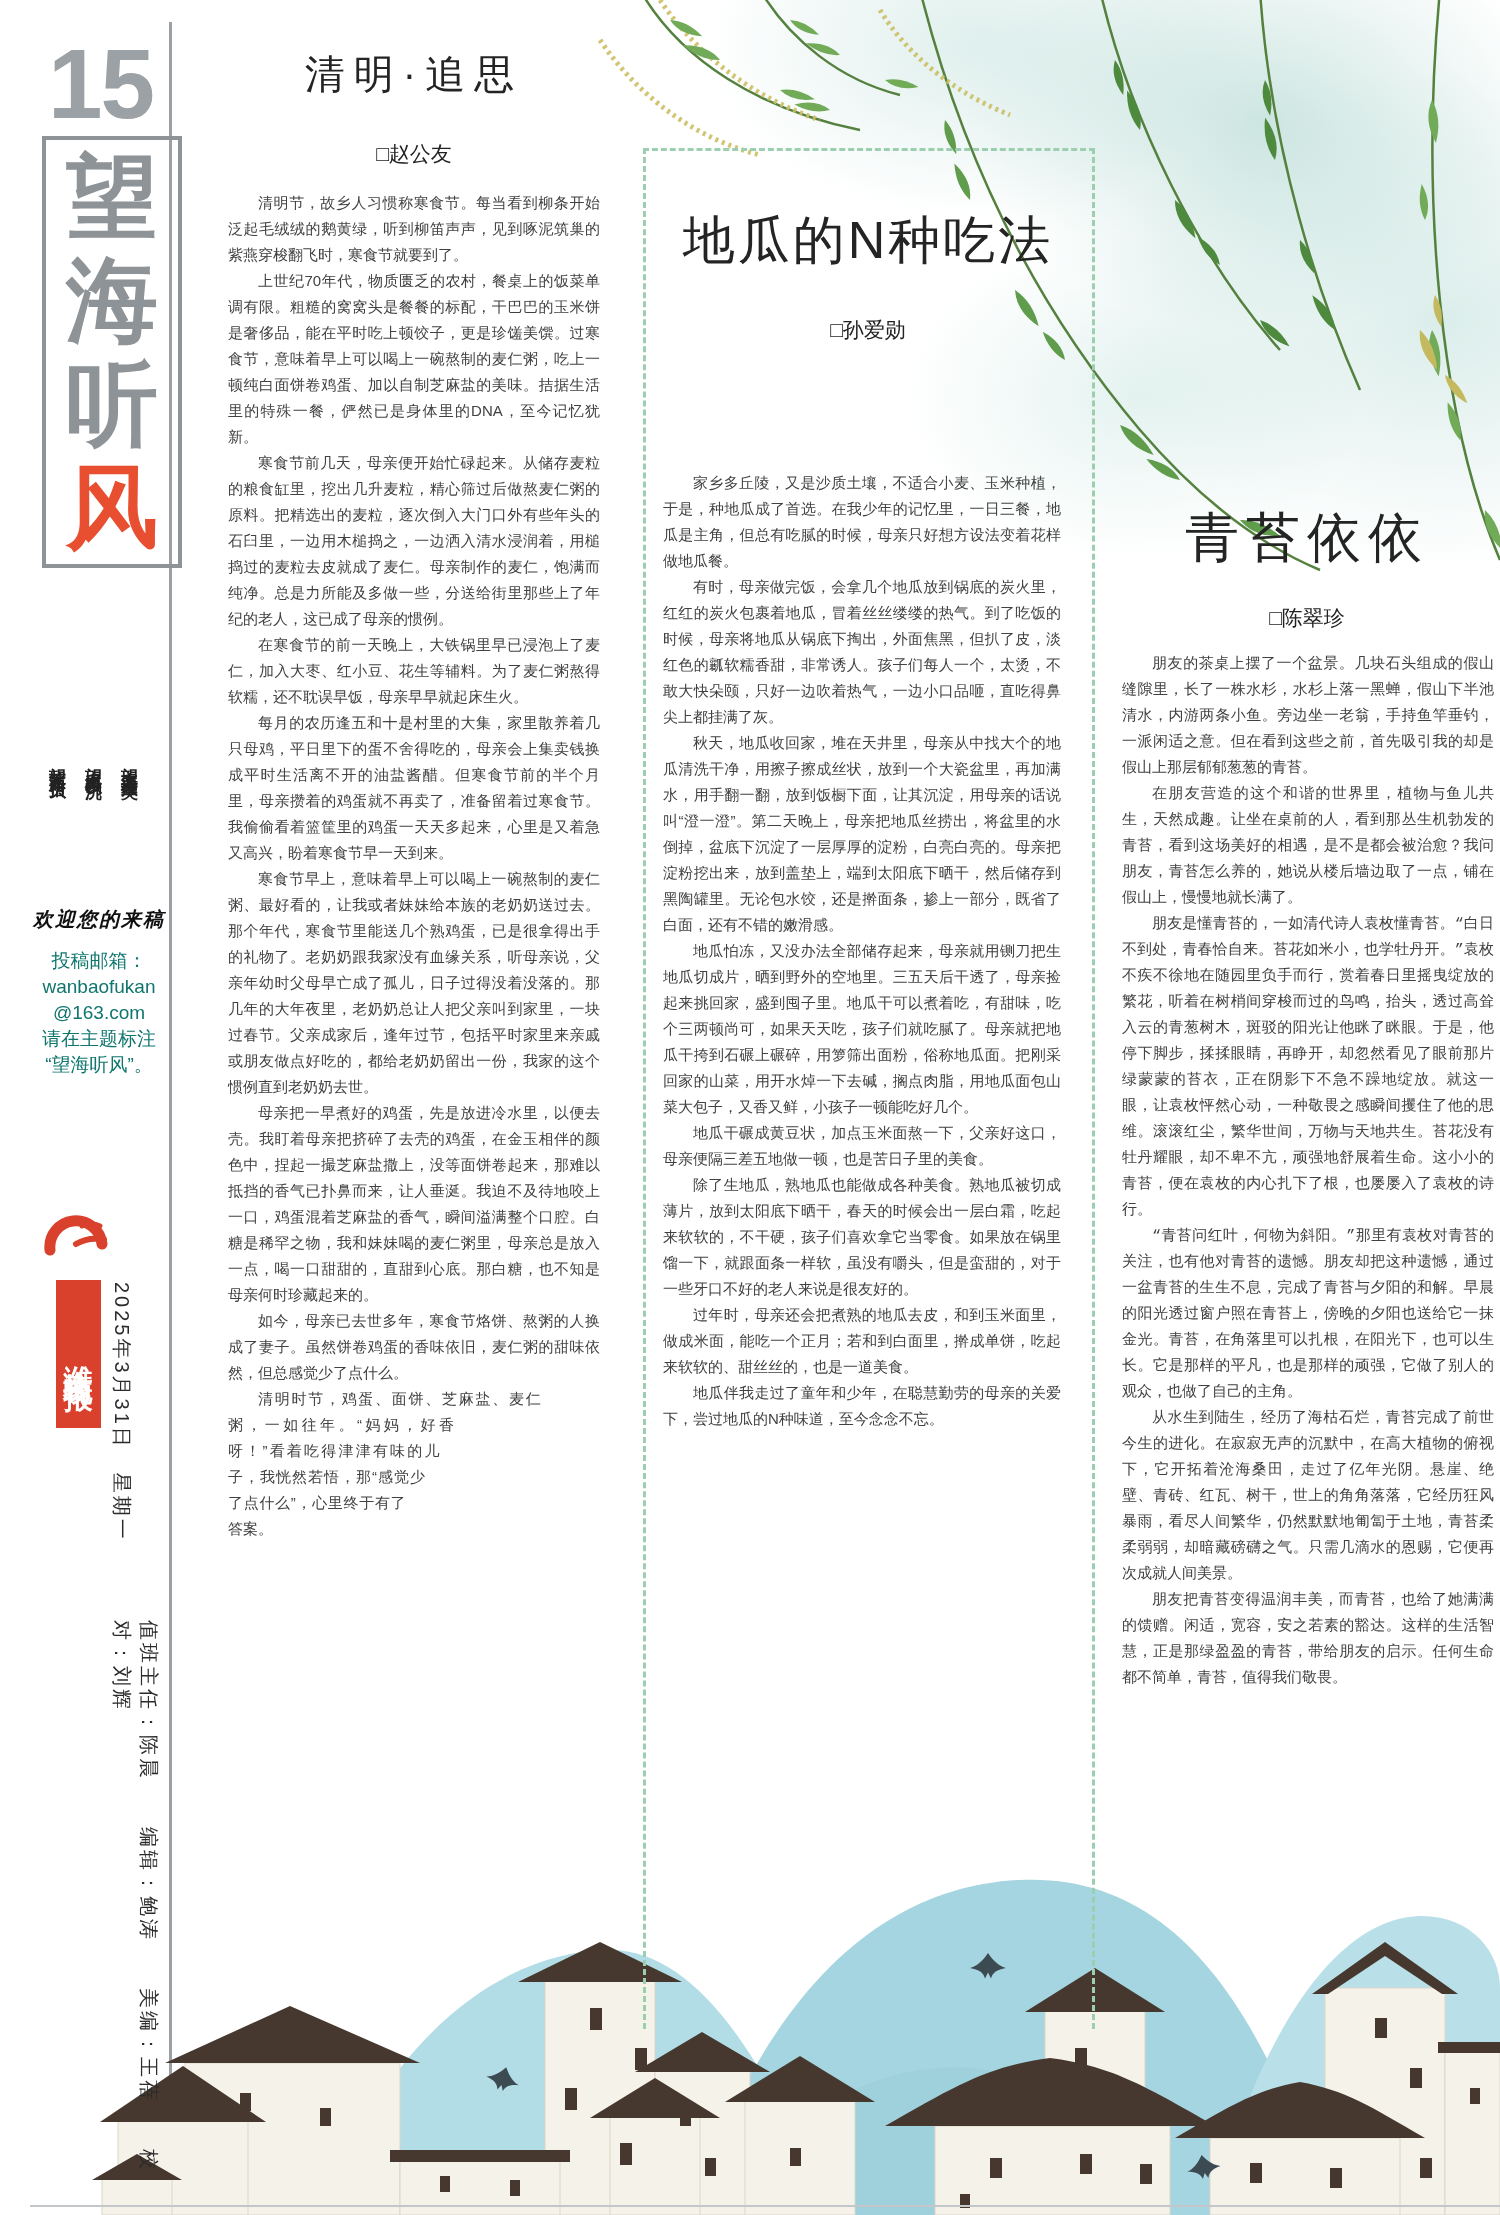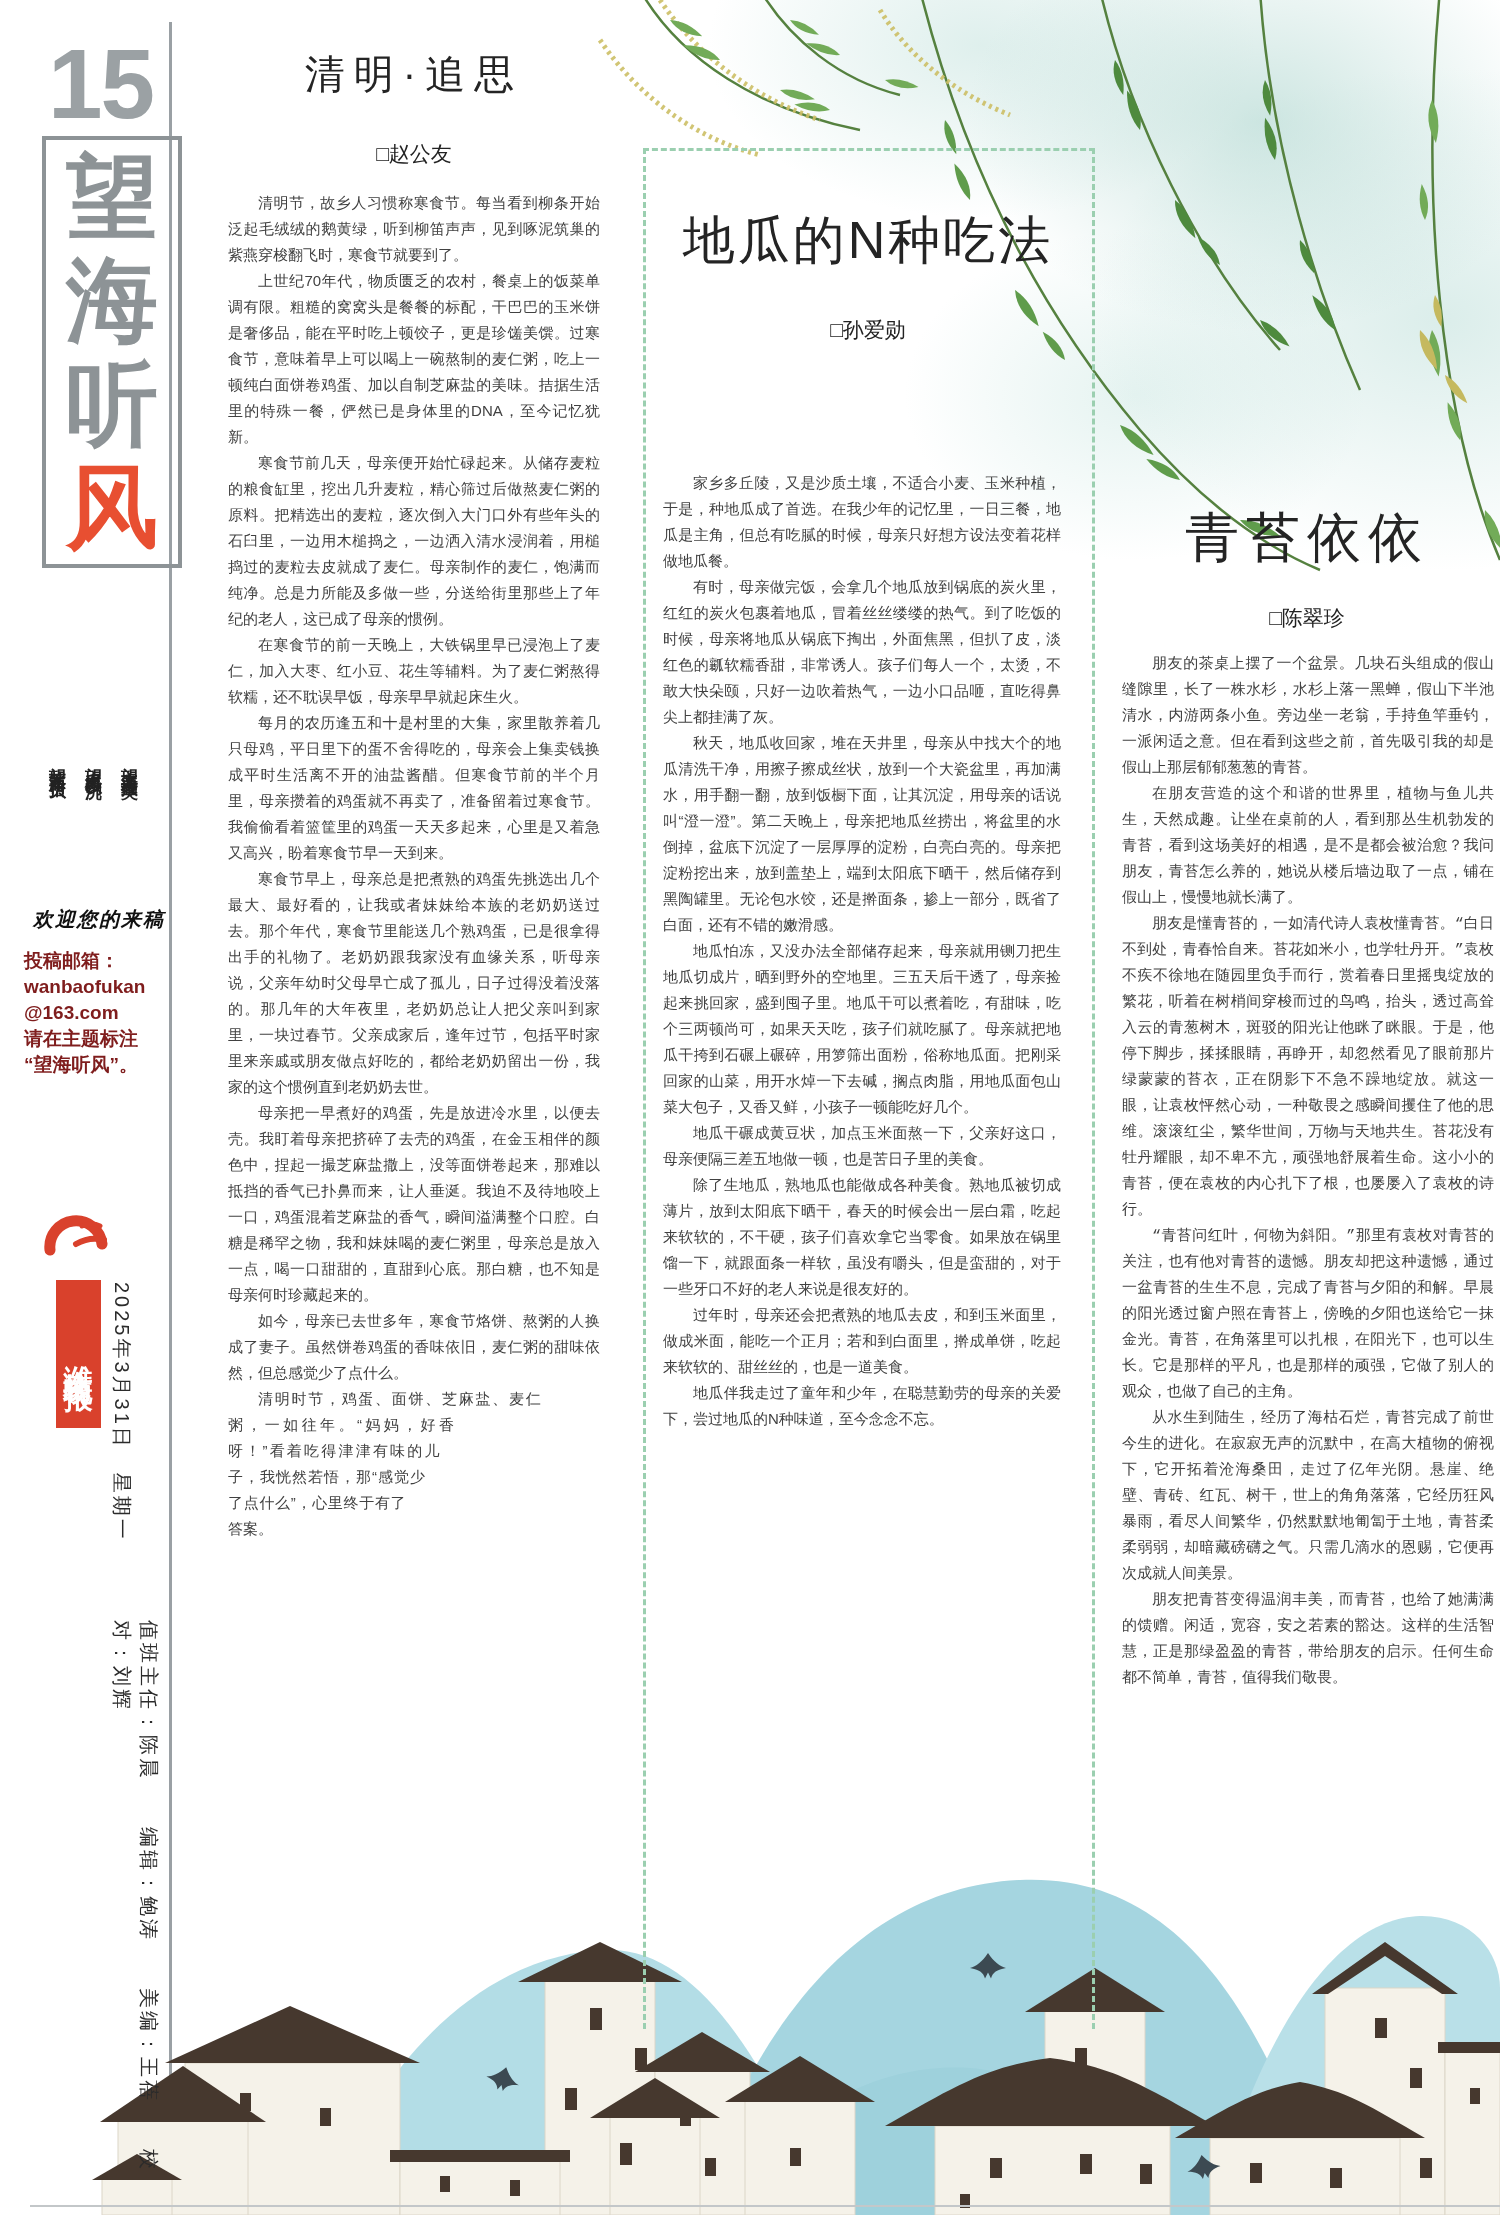--- a/index.html
+++ b/index.html
@@ -23,21 +23,21 @@
   .pagenum{left:48px;top:28px;font-size:98px;font-weight:600;color:#9ba1a4;letter-spacing:-2px;z-index:2;}
   .masthead{left:42px;top:136px;width:132px;height:424px;border:4px solid #8d9396;z-index:2;
     display:flex;flex-direction:column;justify-content:space-evenly;align-items:center;
     font-family:"DejaVu Serif",serif;font-weight:700;font-size:92px;color:#8d9396;line-height:1;}
   .masthead .red{color:#e84f31;}
   .slogans{left:34px;top:754px;height:170px;writing-mode:vertical-rl;text-orientation:upright;z-index:2;
     font-family:"DejaVu Serif",serif;font-size:17px;font-weight:600;color:#222;}
   .slogans div{letter-spacing:3px;margin-left:13px;}
   .welcome{left:24px;top:906px;width:150px;font-family:"DejaVu Serif",serif;font-style:italic;
     font-weight:600;font-size:20px;letter-spacing:2px;color:#111;z-index:2;text-align:center;}
-  .submit{left:24px;top:948px;width:150px;font-size:19px;font-weight:700;line-height:26px;color:#7f1d1d;z-index:2;}
+  .submit{left:24px;top:948px;width:150px;font-size:19px;font-weight:400;line-height:26px;color:#0f766e;z-index:2;text-align:center;}
   .logo{left:42px;top:1214px;z-index:2;}
   .paperbox{left:56px;top:1280px;width:45px;height:148px;background:#d9412c;z-index:2;
     display:flex;align-items:center;justify-content:center;}
   .paperbox span{writing-mode:vertical-rl;text-orientation:upright;color:#fff;
     font-family:"DejaVu Serif",serif;font-weight:700;font-size:29px;letter-spacing:6px;}
   .vert-rot{writing-mode:vertical-rl;text-orientation:sideways;}
   .issue{left:108px;top:1282px;height:330px;font-size:20px;letter-spacing:3px;color:#2b2b2b;z-index:2;}
   .credits{left:108px;top:1620px;height:560px;font-size:20px;letter-spacing:3px;color:#2b2b2b;z-index:2;}
 
   
@@ -163,21 +163,21 @@
   <div class="abs vert-rot credits">值班主任：陈晨　　编辑：鲍涛　　美编：王蓓　　校对：刘辉</div>
 
   <div class="abs a-title t1">清明·追思</div>
   <div class="abs a-author au1">□赵公友</div>
   <div class="abs a-body b1">
     <p>清明节，故乡人习惯称寒食节。每当看到柳条开始泛起毛绒绒的鹅黄绿，听到柳笛声声，见到啄泥筑巢的紫燕穿梭翻飞时，寒食节就要到了。</p>
     <p>上世纪70年代，物质匮乏的农村，餐桌上的饭菜单调有限。粗糙的窝窝头是餐餐的标配，干巴巴的玉米饼是奢侈品，能在平时吃上顿饺子，更是珍馐美馔。过寒食节，意味着早上可以喝上一碗熬制的麦仁粥，吃上一顿纯白面饼卷鸡蛋、加以自制芝麻盐的美味。拮据生活里的特殊一餐，俨然已是身体里的DNA，至今记忆犹新。</p>
     <p>寒食节前几天，母亲便开始忙碌起来。从储存麦粒的粮食缸里，挖出几升麦粒，精心筛过后做熬麦仁粥的原料。把精选出的麦粒，逐次倒入大门口外有些年头的石臼里，一边用木槌捣之，一边洒入清水浸润着，用槌捣过的麦粒去皮就成了麦仁。母亲制作的麦仁，饱满而纯净。总是力所能及多做一些，分送给街里那些上了年纪的老人，这已成了母亲的惯例。</p>
     <p>在寒食节的前一天晚上，大铁锅里早已浸泡上了麦仁，加入大枣、红小豆、花生等辅料。为了麦仁粥熬得软糯，还不耽误早饭，母亲早早就起床生火。</p>
     <p>每月的农历逢五和十是村里的大集，家里散养着几只母鸡，平日里下的蛋不舍得吃的，母亲会上集卖钱换成平时生活离不开的油盐酱醋。但寒食节前的半个月里，母亲攒着的鸡蛋就不再卖了，准备留着过寒食节。我偷偷看着篮筐里的鸡蛋一天天多起来，心里是又着急又高兴，盼着寒食节早一天到来。</p>
-    <p>寒食节早上，母亲总是把煮熟的鸡蛋先挑选出几个最大、最好看的，让我或者妹妹给本族的老奶奶送过去。那个年代，寒食节里能送几个熟鸡蛋，已是很拿得出手的礼物了。老奶奶跟我家没有血缘关系，听母亲说，父亲年幼时父母早亡成了孤儿，日子过得没着没落的。那几年的大年夜里，老奶奶总让人把父亲叫到家里，一块过春节。父亲成家后，逢年过节，包括平时家里来亲戚或朋友做点好吃的，都给老奶奶留出一份，我家的这个惯例直到老奶奶去世。</p>
+    <p>寒食节早上，意味着早上可以喝上一碗熬制的麦仁粥、最好看的，让我或者妹妹给本族的老奶奶送过去。那个年代，寒食节里能送几个熟鸡蛋，已是很拿得出手的礼物了。老奶奶跟我家没有血缘关系，听母亲说，父亲年幼时父母早亡成了孤儿，日子过得没着没落的。那几年的大年夜里，老奶奶总让人把父亲叫到家里，一块过春节。父亲成家后，逢年过节，包括平时家里来亲戚或朋友做点好吃的，都给老奶奶留出一份，我家的这个惯例直到老奶奶去世。</p>
     <p>母亲把一早煮好的鸡蛋，先是放进冷水里，以便去壳。我盯着母亲把挤碎了去壳的鸡蛋，在金玉相伴的颜色中，捏起一撮芝麻盐撒上，没等面饼卷起来，那难以抵挡的香气已扑鼻而来，让人垂涎。我迫不及待地咬上一口，鸡蛋混着芝麻盐的香气，瞬间溢满整个口腔。白糖是稀罕之物，我和妹妹喝的麦仁粥里，母亲总是放入一点，喝一口甜甜的，直甜到心底。那白糖，也不知是母亲何时珍藏起来的。</p>
     <p>如今，母亲已去世多年，寒食节烙饼、熬粥的人换成了妻子。虽然饼卷鸡蛋的香味依旧，麦仁粥的甜味依然，但总感觉少了点什么。</p>
     <div class="wrapcut"></div>
     <p>清明时节，鸡蛋、面饼、芝麻盐、麦仁粥，一如往年。“妈妈，好香呀！”看着吃得津津有味的儿子，我恍然若悟，那“感觉少了点什么”，心里终于有了答案。</p>
   </div>
 
   <div class="abs box2"></div>
   <div class="abs a-title t2">地瓜的N种吃法</div>
   <div class="abs a-author au2">□孙爱勋</div>
   <div class="abs a-body b2">

